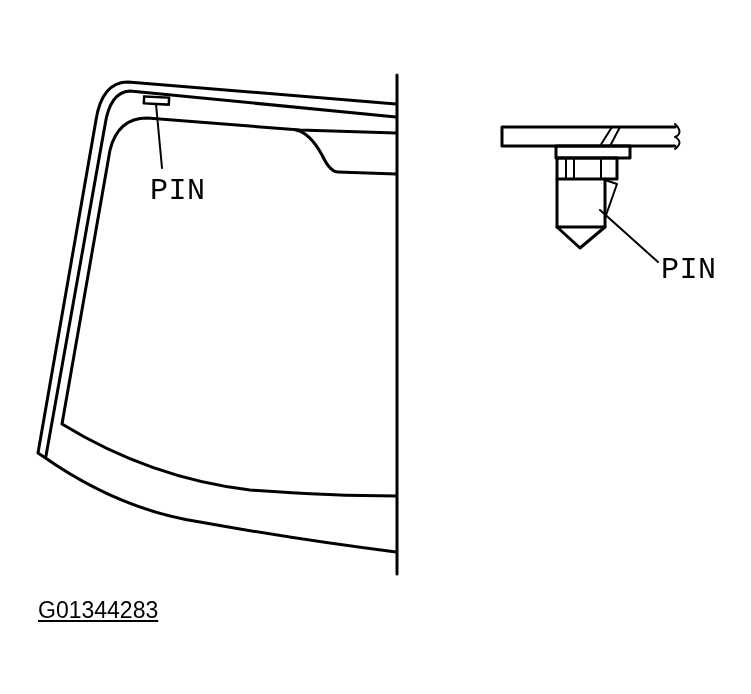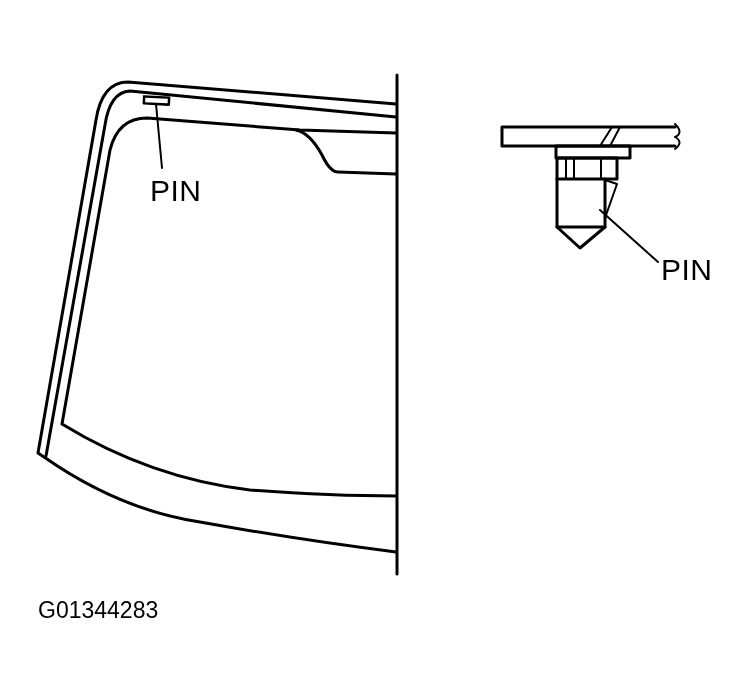--- a/index.html
+++ b/index.html
@@ -1,18 +1,18 @@
 <!DOCTYPE html>
 <html><head>
   <meta charset="utf-8">
   <style>
     html, body { margin: 0; padding: 0; background: #ffffff; }
     body { width: 751px; height: 694px; position: relative; overflow: hidden; font-family: "Liberation Sans", sans-serif; }
     svg.diagram { position: absolute; left: 0; top: 0; }
-    .label { position: absolute; font-family: Liberation Sans, sans-serif; font-size: 30px; color: #000; line-height: 1; letter-spacing: 0.5px; }
+    .label { position: absolute; font-family: Liberation Mono, monospace; font-size: 30px; color: #000; line-height: 1; letter-spacing: 0.5px; }
     .fig-id { position: absolute; font-family: "Liberation Sans", sans-serif; font-size: 23px; color: #000; line-height: 1; }
   </style>
 </head>
 <body>
 
 <svg class="diagram" width="751" height="694" viewBox="0 0 751 694" xmlns="http://www.w3.org/2000/svg">
   <g fill="none" stroke="#000" stroke-width="3" stroke-linejoin="round" stroke-linecap="round">
 
     <line x1="397" y1="75" x2="397" y2="574" stroke-width="3"></line>
 
@@ -44,13 +44,13 @@
     <path d="M 557 227 L 580 248 L 605 227"></path>
 
     <path d="M 605 180 L 617 184 L 605 218" stroke-width="2"></path>
 
     <line x1="600" y1="210" x2="658" y2="262" stroke-width="2"></line>
   </g>
 </svg>
 
 <div class="label" style="left:150px; top:176px;">PIN</div>
 <div class="label" style="left:661px; top:255px;">PIN</div>
-<div class="fig-id" style="left:38px; top:599px;">G01344283</div>
+<div class="fig-id" style="left:38px; top:599px;text-decoration:underline;">G01344283</div>
 
 </body></html>

